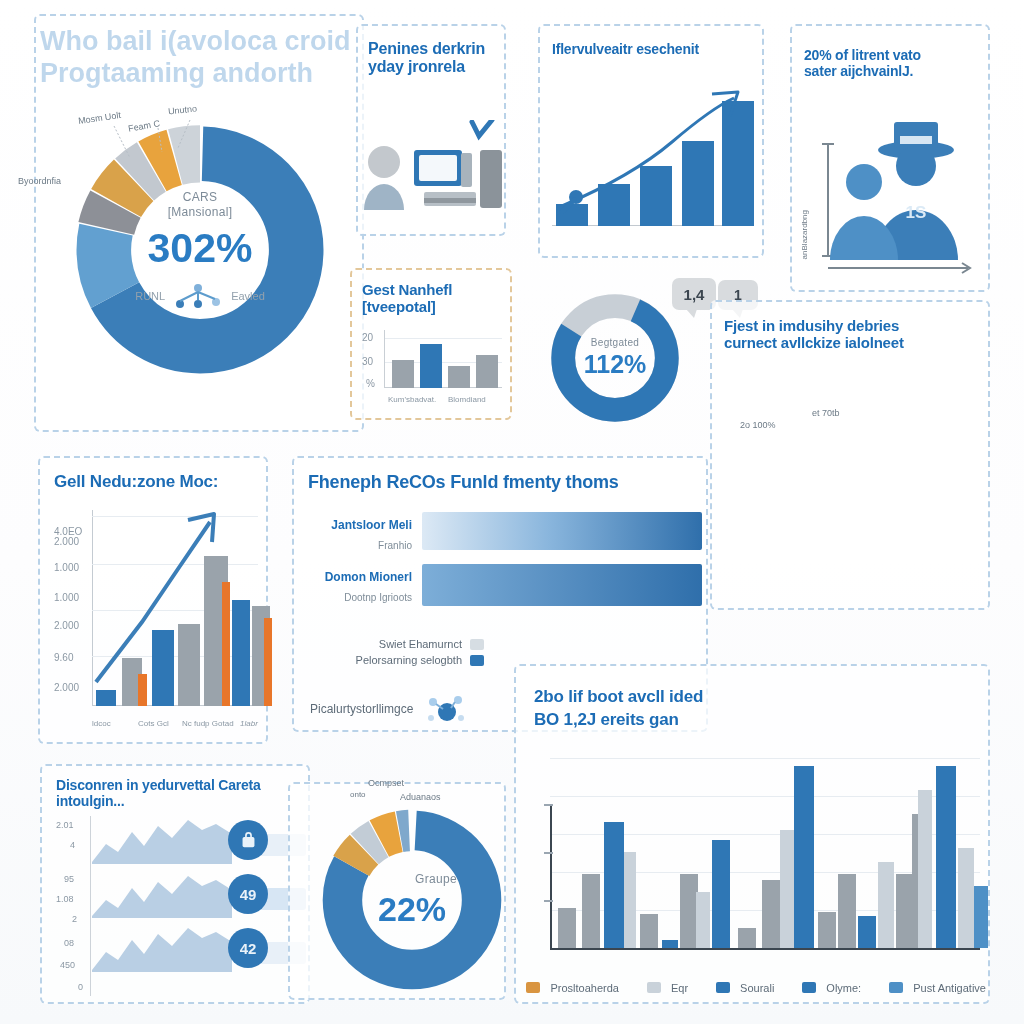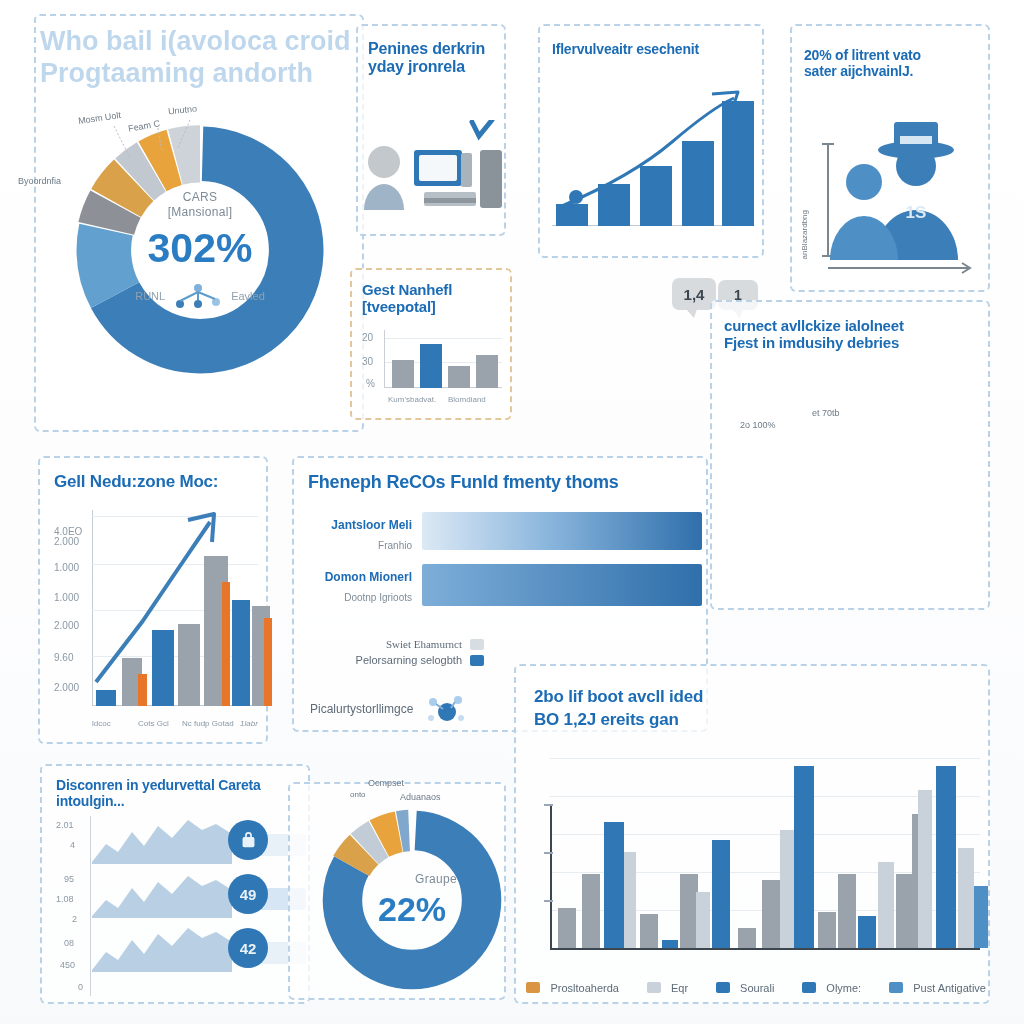--- a/index.html
+++ b/index.html
@@ -204,32 +204,42 @@
     <div class="axis-lbl" style="position:absolute;left:0;top:26px;">30</div>
     <div class="axis-lbl" style="position:absolute;left:4px;top:48px;">%</div>
     <div class="bar" style="left:30px;width:22px;height:28px;bottom:14px;background:#9aa3ab;"></div>
     <div class="bar" style="left:58px;width:22px;height:44px;bottom:14px;background:#2f77b5;"></div>
     <div class="bar" style="left:86px;width:22px;height:22px;bottom:14px;background:#9aa3ab;"></div>
     <div class="bar" style="left:114px;width:22px;height:33px;bottom:14px;background:#9aa3ab;"></div>
     <div class="axis-lbl" style="position:absolute;left:26px;bottom:-2px;font-size:8px;">Kum'sbadvat.</div>
     <div class="axis-lbl" style="position:absolute;left:86px;bottom:-2px;font-size:8px;">Blomdiand</div>
   </div>
 
+  <div style="position:absolute;left:545px;top:288px;width:140px;height:140px;">
+    <svg viewBox="0 0 200 200" style="width:100%;height:100%;">
+      <circle cx="100" cy="100" r="74" fill="none" stroke="#c8cfd6" stroke-width="34" stroke-dasharray="465" transform="rotate(-90 100 100)"></circle>
+      <circle cx="100" cy="100" r="74" fill="none" stroke="#2f77b5" stroke-width="34" stroke-dasharray="360 110" stroke-dashoffset="-30" transform="rotate(-90 100 100)"></circle>
+    </svg>
+    <div class="donut-center">
+      <div class="d-cap" style="font-size:10px;">Begtgated</div>
+      <div class="d-val" style="font-size:25px;margin-top:2px;">112%</div>
+    </div>
+  </div>
   <div class="bubble" style="left:672px;top:278px;width:44px;height:32px;font-size:15px;">
     <span>1,4</span>
   </div>
   <div class="bubble" style="left:718px;top:280px;width:40px;height:30px;font-size:14px;">
     <span>1</span>
   </div>
 
   <div class="panel" style="left:710px;top:300px;width:280px;height:310px;">
   </div>
   <div class="ttl" style="position:absolute;left:724px;top:318px;width:258px;font-size:15px;">
+    <div>Fjest in imdusihy debries</div>
     <div>curnect avllckize ialolneet</div>
-    <div>Fjest in imdusihy debries</div>
   </div>
   <div class="smalllabel" style="position:absolute;left:740px;top:420px;">2o 100%</div>
   <div class="smalllabel" style="position:absolute;left:812px;top:408px;">et 70tb</div>
 
   <div class="panel" style="left:38px;top:456px;width:230px;height:288px;">
   </div>
   <div class="ttl" style="position:absolute;left:54px;top:472px;width:208px;font-size:17px;">Gell Nedu:zone Moc:</div>
   <div style="position:absolute;left:54px;top:506px;width:204px;height:224px;">
     <div style="position:absolute;left:38px;top:4px;bottom:24px;width:1px;background:#c4cbd2;"></div>
     <div style="position:absolute;left:38px;right:0;bottom:24px;height:1px;background:#c4cbd2;"></div>
@@ -269,21 +279,21 @@
   </div>
   <div class="ttl" style="position:absolute;left:308px;top:472px;width:396px;font-size:18px;">Fheneph ReCOs Funld fmenty thoms</div>
   <div class="hb-lbl" style="left:302px;top:518px;width:110px;">Jantsloor Meli</div>
   <div class="hb-sub" style="left:302px;top:540px;width:110px;">Franhio</div>
   <div class="hbar" style="left:422px;top:512px;width:280px;height:38px;"></div>
   <div class="hb-lbl" style="left:302px;top:570px;width:110px;">Domon Mionerl</div>
   <div class="hb-sub" style="left:302px;top:592px;width:110px;">Dootnp Igrioots</div>
   <div class="hbar b2" style="left:422px;top:564px;width:280px;height:42px;"></div>
 
   <div style="position:absolute;left:334px;top:638px;">
-    <div style="display:flex;align-items:center;justify-content:flex-end;width:150px;margin-bottom:4px;font-family:Liberation Serif, serif;">
+    <div style="display:flex;align-items:center;justify-content:flex-end;width:150px;margin-bottom:4px;">
       <span class="leg-txt">Swiet Ehamurnct</span>
       <span class="leg-sw" style="margin-left:8px;margin-right:0;background:#d6dde3;"></span>
     </div>
     <div style="display:flex;align-items:center;justify-content:flex-end;width:150px;">
       <span class="leg-txt">Pelorsarning selogbth</span>
       <span class="leg-sw" style="margin-left:8px;margin-right:0;background:#2f77b5;"></span>
     </div>
   </div>
   <div style="position:absolute;left:310px;top:692px;display:flex;align-items:center;gap:12px;">
     <span class="leg-txt" style="font-size:12px;">Picalurtystorllimgce</span>

